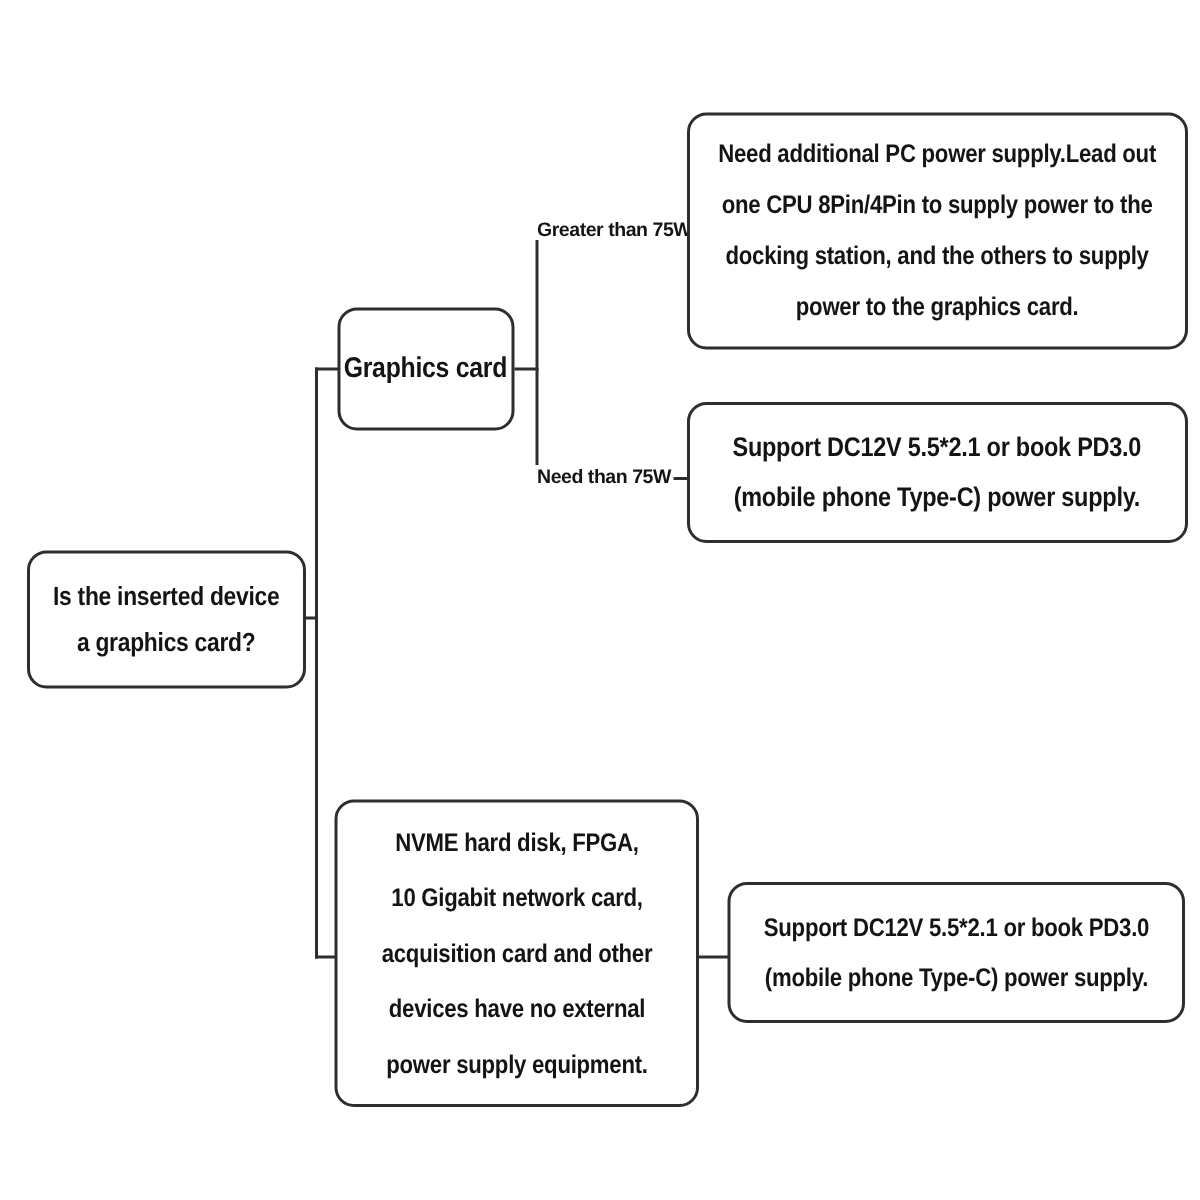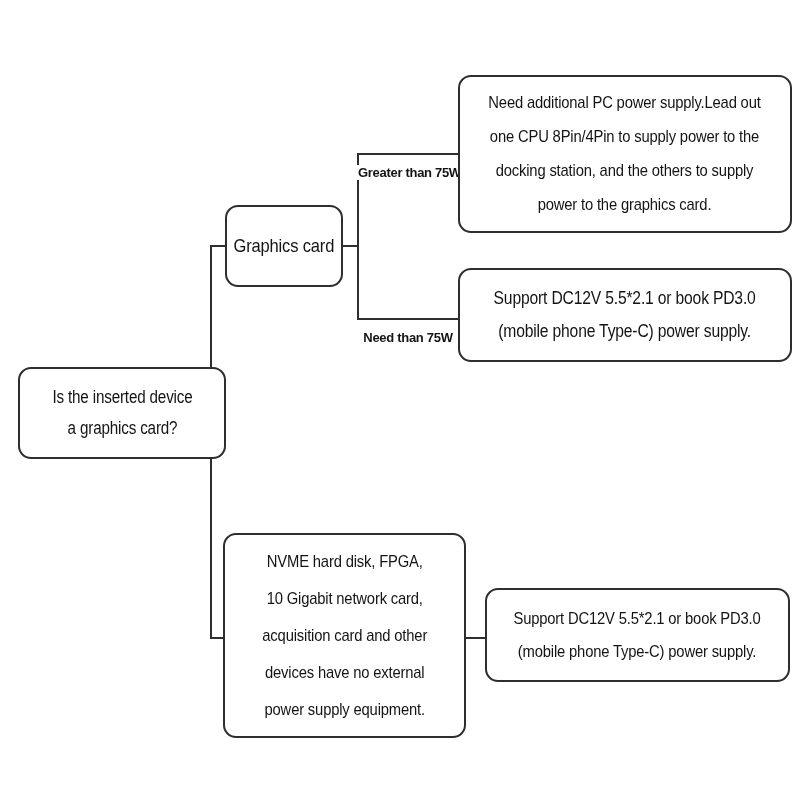--- a/index.html
+++ b/index.html
@@ -17,47 +17,46 @@
     font-stretch: condensed;
     overflow: hidden;
   }
   .node {
     position: absolute;
     box-sizing: border-box;
     border: 2px solid var(--line-color);
     border-radius: 13px;
     background: var(--bg);
     color: var(--text-color);
-    font-weight: 400;
+    font-weight: 700;
     display: flex;
     align-items: center;
     justify-content: center;
   }
   .txt {
     transform: scaleX(0.87);
     transform-origin: center center;
     text-align: center;
     white-space: nowrap;
     letter-spacing: -0.2px;
   }
   .conn { position: absolute; background: var(--line-color); }
   .edge-label {
     position: absolute;
-    text-align: center;
+    text-align: left;
     font-weight: 600;
     font-size: 13px;
     color: var(--text-color);
     line-height: 18px;
     white-space: nowrap;
-    margin-top: 20px;
   }
   .edge-label span { background: var(--bg); padding: 0 2px; letter-spacing: -0.3px; }
 
   
-  #node-question   { left: 18px;  top: 367px; width: 208px; height: 92px;  font-size: 17.5px; line-height: 31px; }
+  #node-question   { left: 18px;  top: 367px; width: 186px; height: 92px;  font-size: 17.5px; line-height: 31px; }
   #node-gcard      { left: 225px; top: 205px; width: 118px; height: 82px;  font-size: 19px; }
   #node-need-power { left: 458px; top: 75px;  width: 334px; height: 158px; font-size: 17px;   line-height: 34px; }
   #node-support-top{ left: 458px; top: 268px; width: 334px; height: 94px;  font-size: 18px;   line-height: 33px; }
   #node-nvme       { left: 223px; top: 533px; width: 243px; height: 205px; font-size: 17px;   line-height: 37px; }
   #node-support-bot{ left: 485px; top: 588px; width: 305px; height: 94px;  font-size: 17px;   line-height: 33px; }
 
   
   #c-root-stub   { left: 202px; top: 411px; width: 10px;  height: 2px; }
   #c-trunk       { left: 210px; top: 245px; width: 2px;   height: 394px; }
   #c-trunk-gcard { left: 210px; top: 245px; width: 16px;  height: 2px; }

